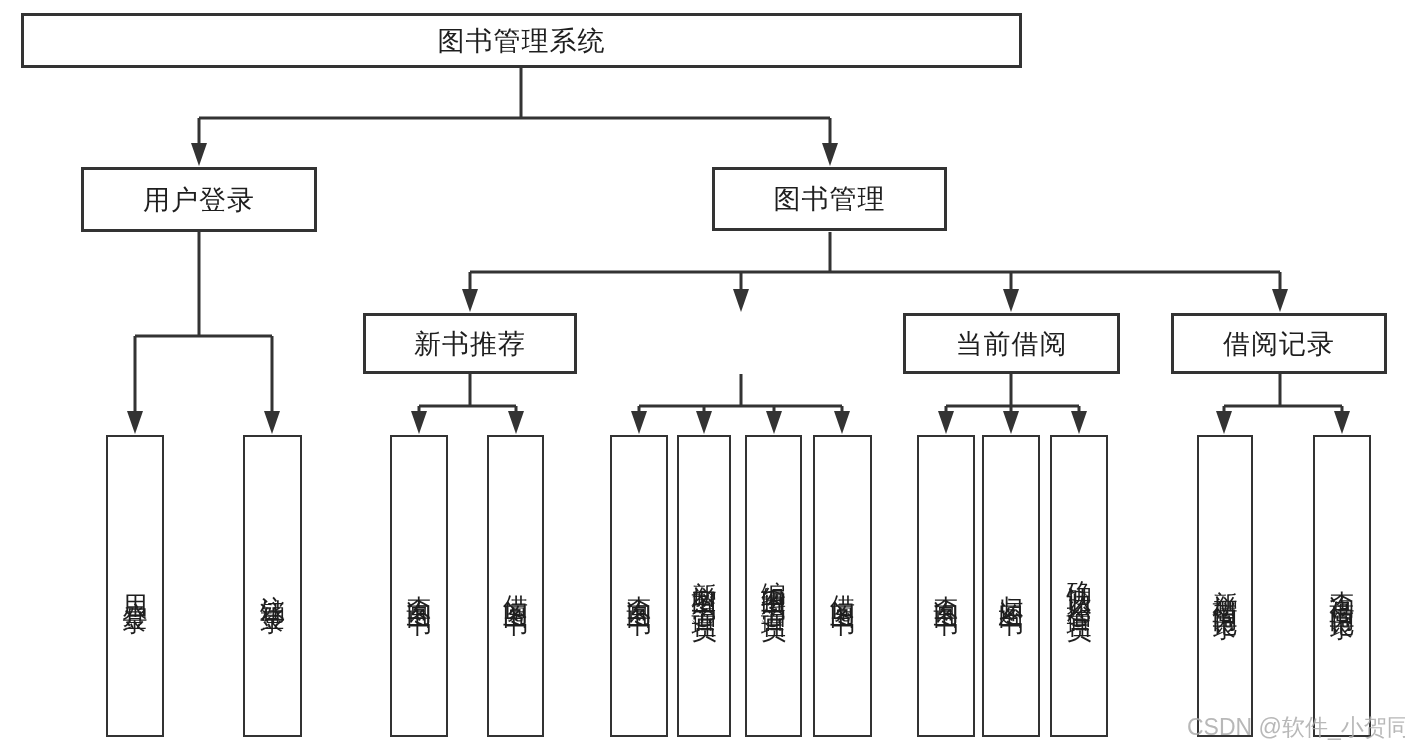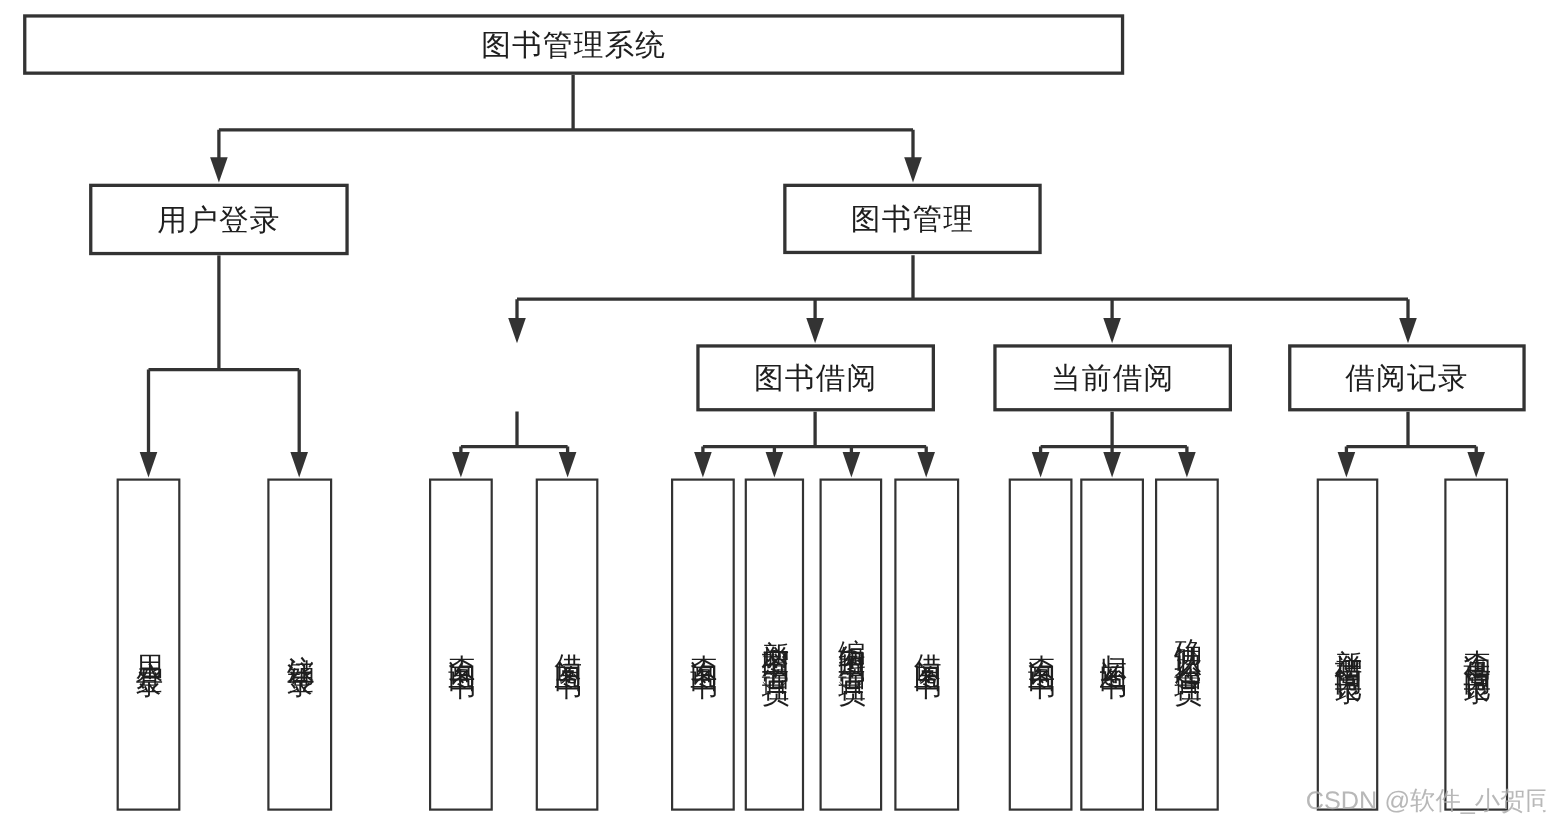--- a/index.html
+++ b/index.html
@@ -91,22 +91,22 @@
     <span>图书管理系统</span>
   </div>
 
   <div class="hnode" style="left:81px;top:167px;width:236px;height:65px">
     <span>用户登录</span>
   </div>
   <div class="hnode" style="left:712px;top:167px;width:235px;height:64px">
     <span>图书管理</span>
   </div>
 
-  <div class="hnode" style="left:633px;top:313px;width:217px;height:61px">
-    <span>图书借阅</span>
+  <div class="hnode" style="left:363px;top:313px;width:214px;height:61px">
+    <span>新书推荐</span>
   </div>
   <div class="hnode" style="left:1171px;top:313px;width:216px;height:61px">
     <span>借阅记录</span>
   </div>
   <div class="hnode" style="left:903px;top:313px;width:217px;height:61px">
     <span>当前借阅</span>
   </div>
 
   <div class="vnode" style="left:106px;width:58px">
     <span>用户登录</span>

